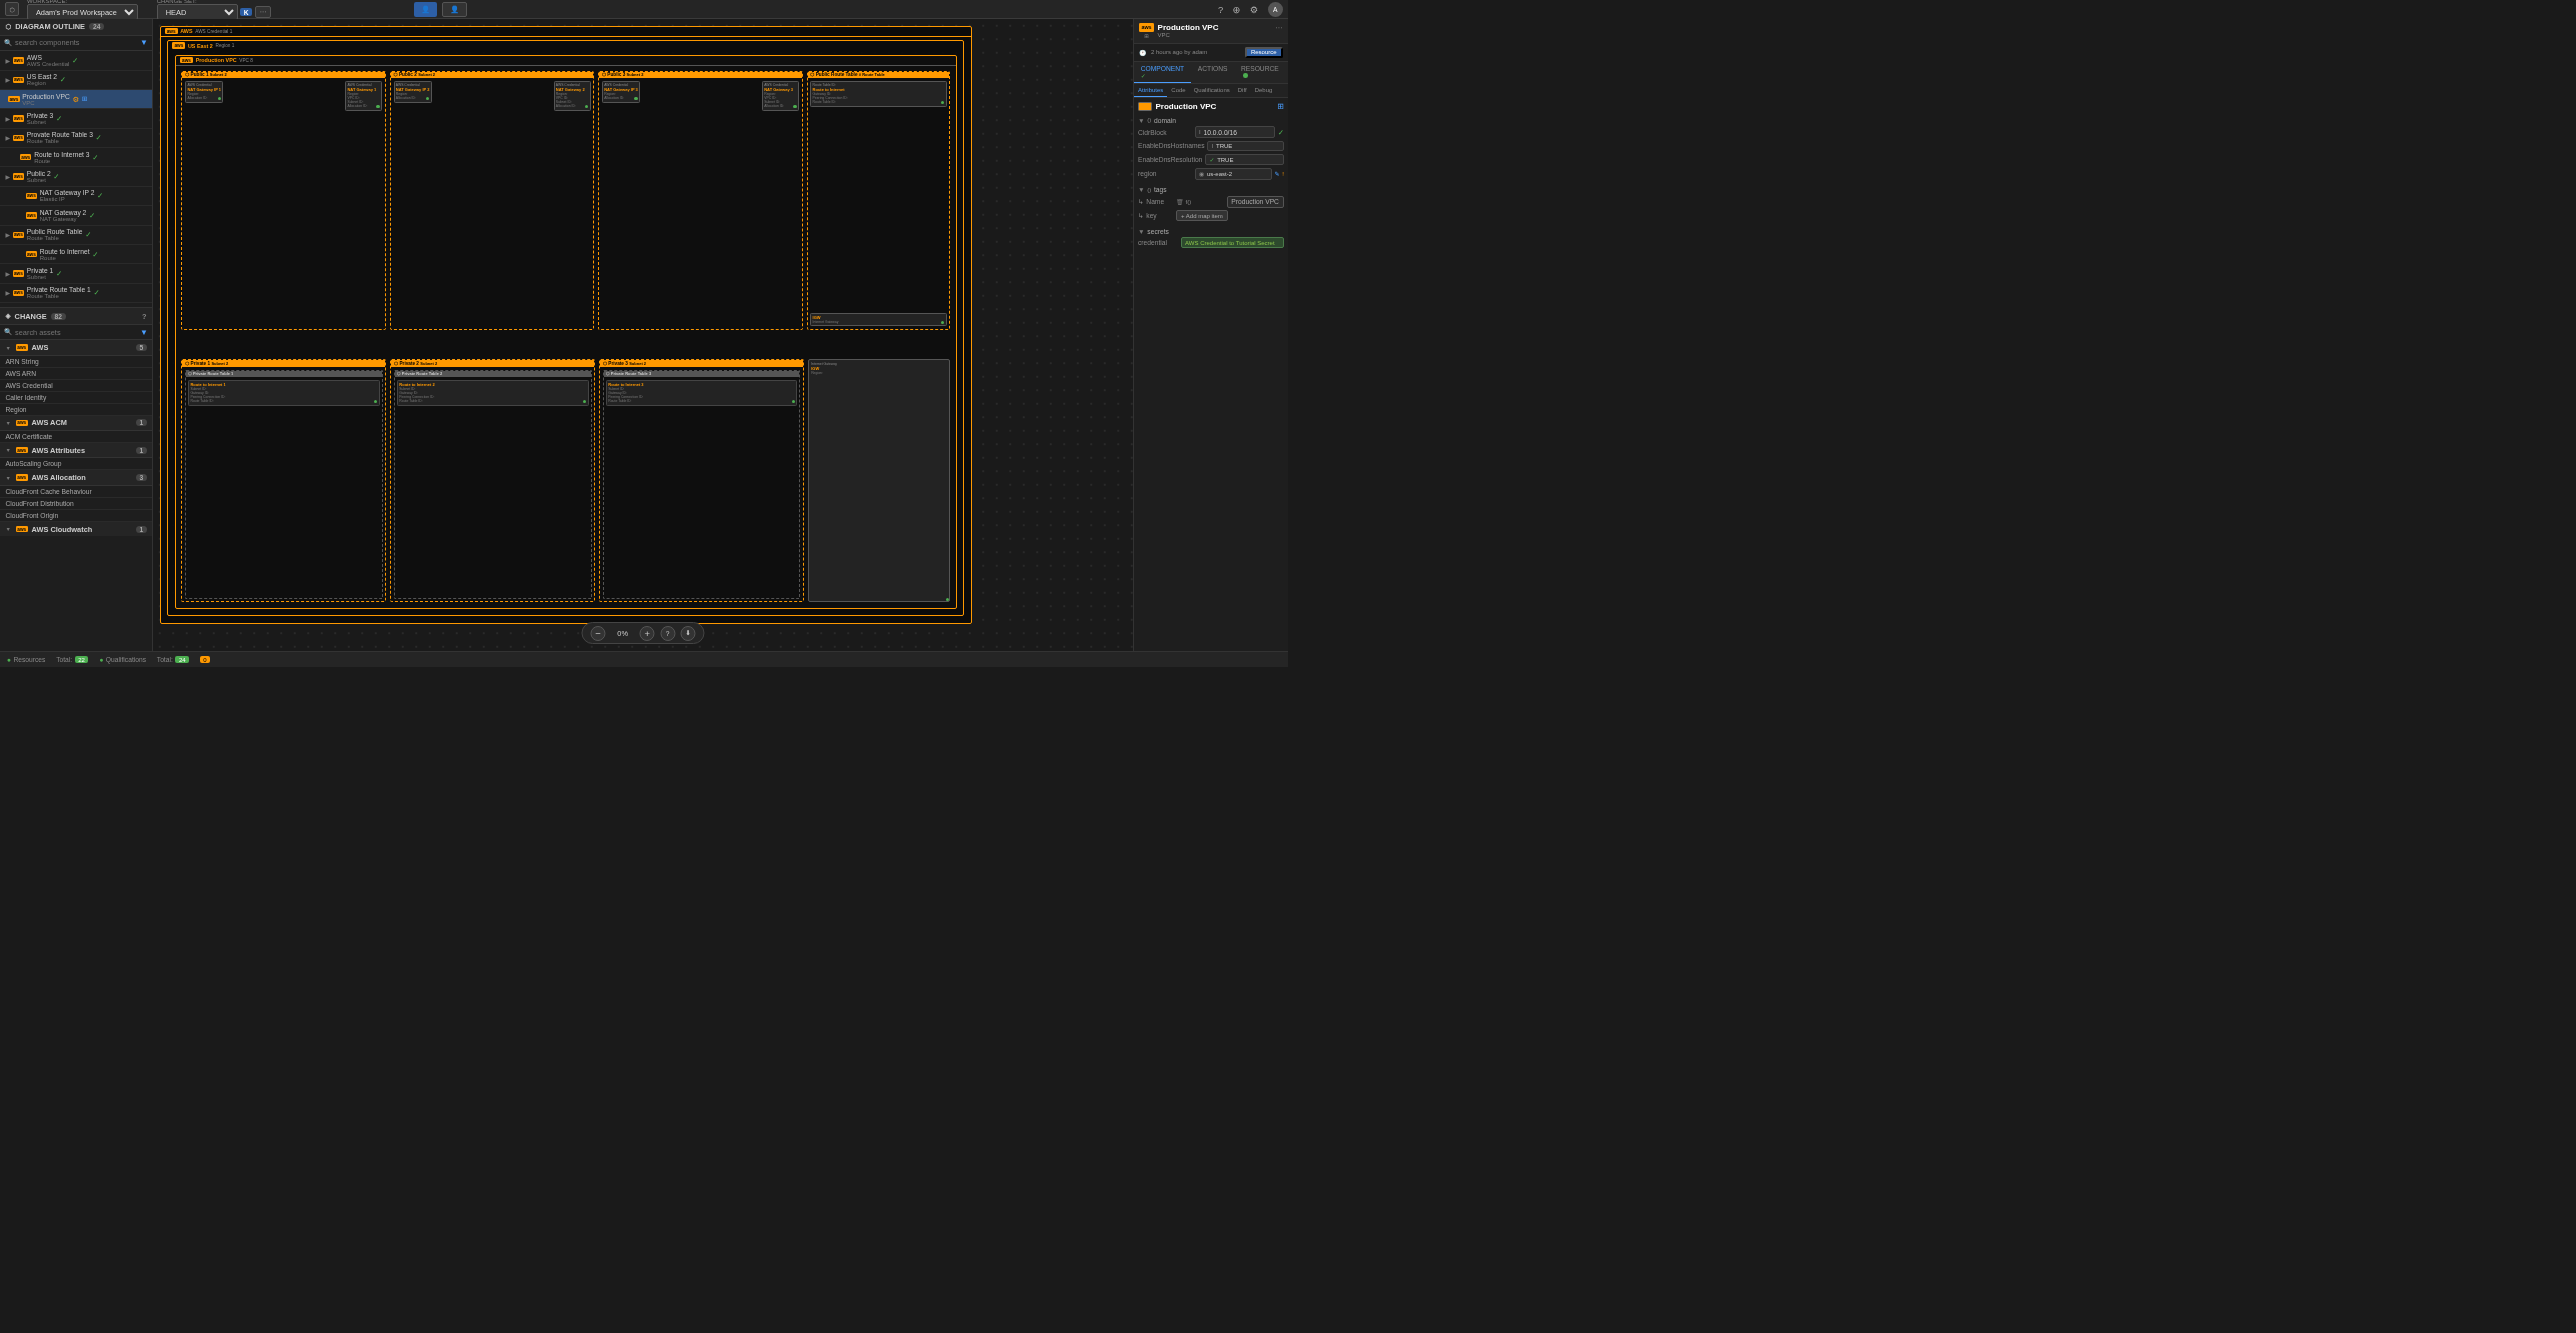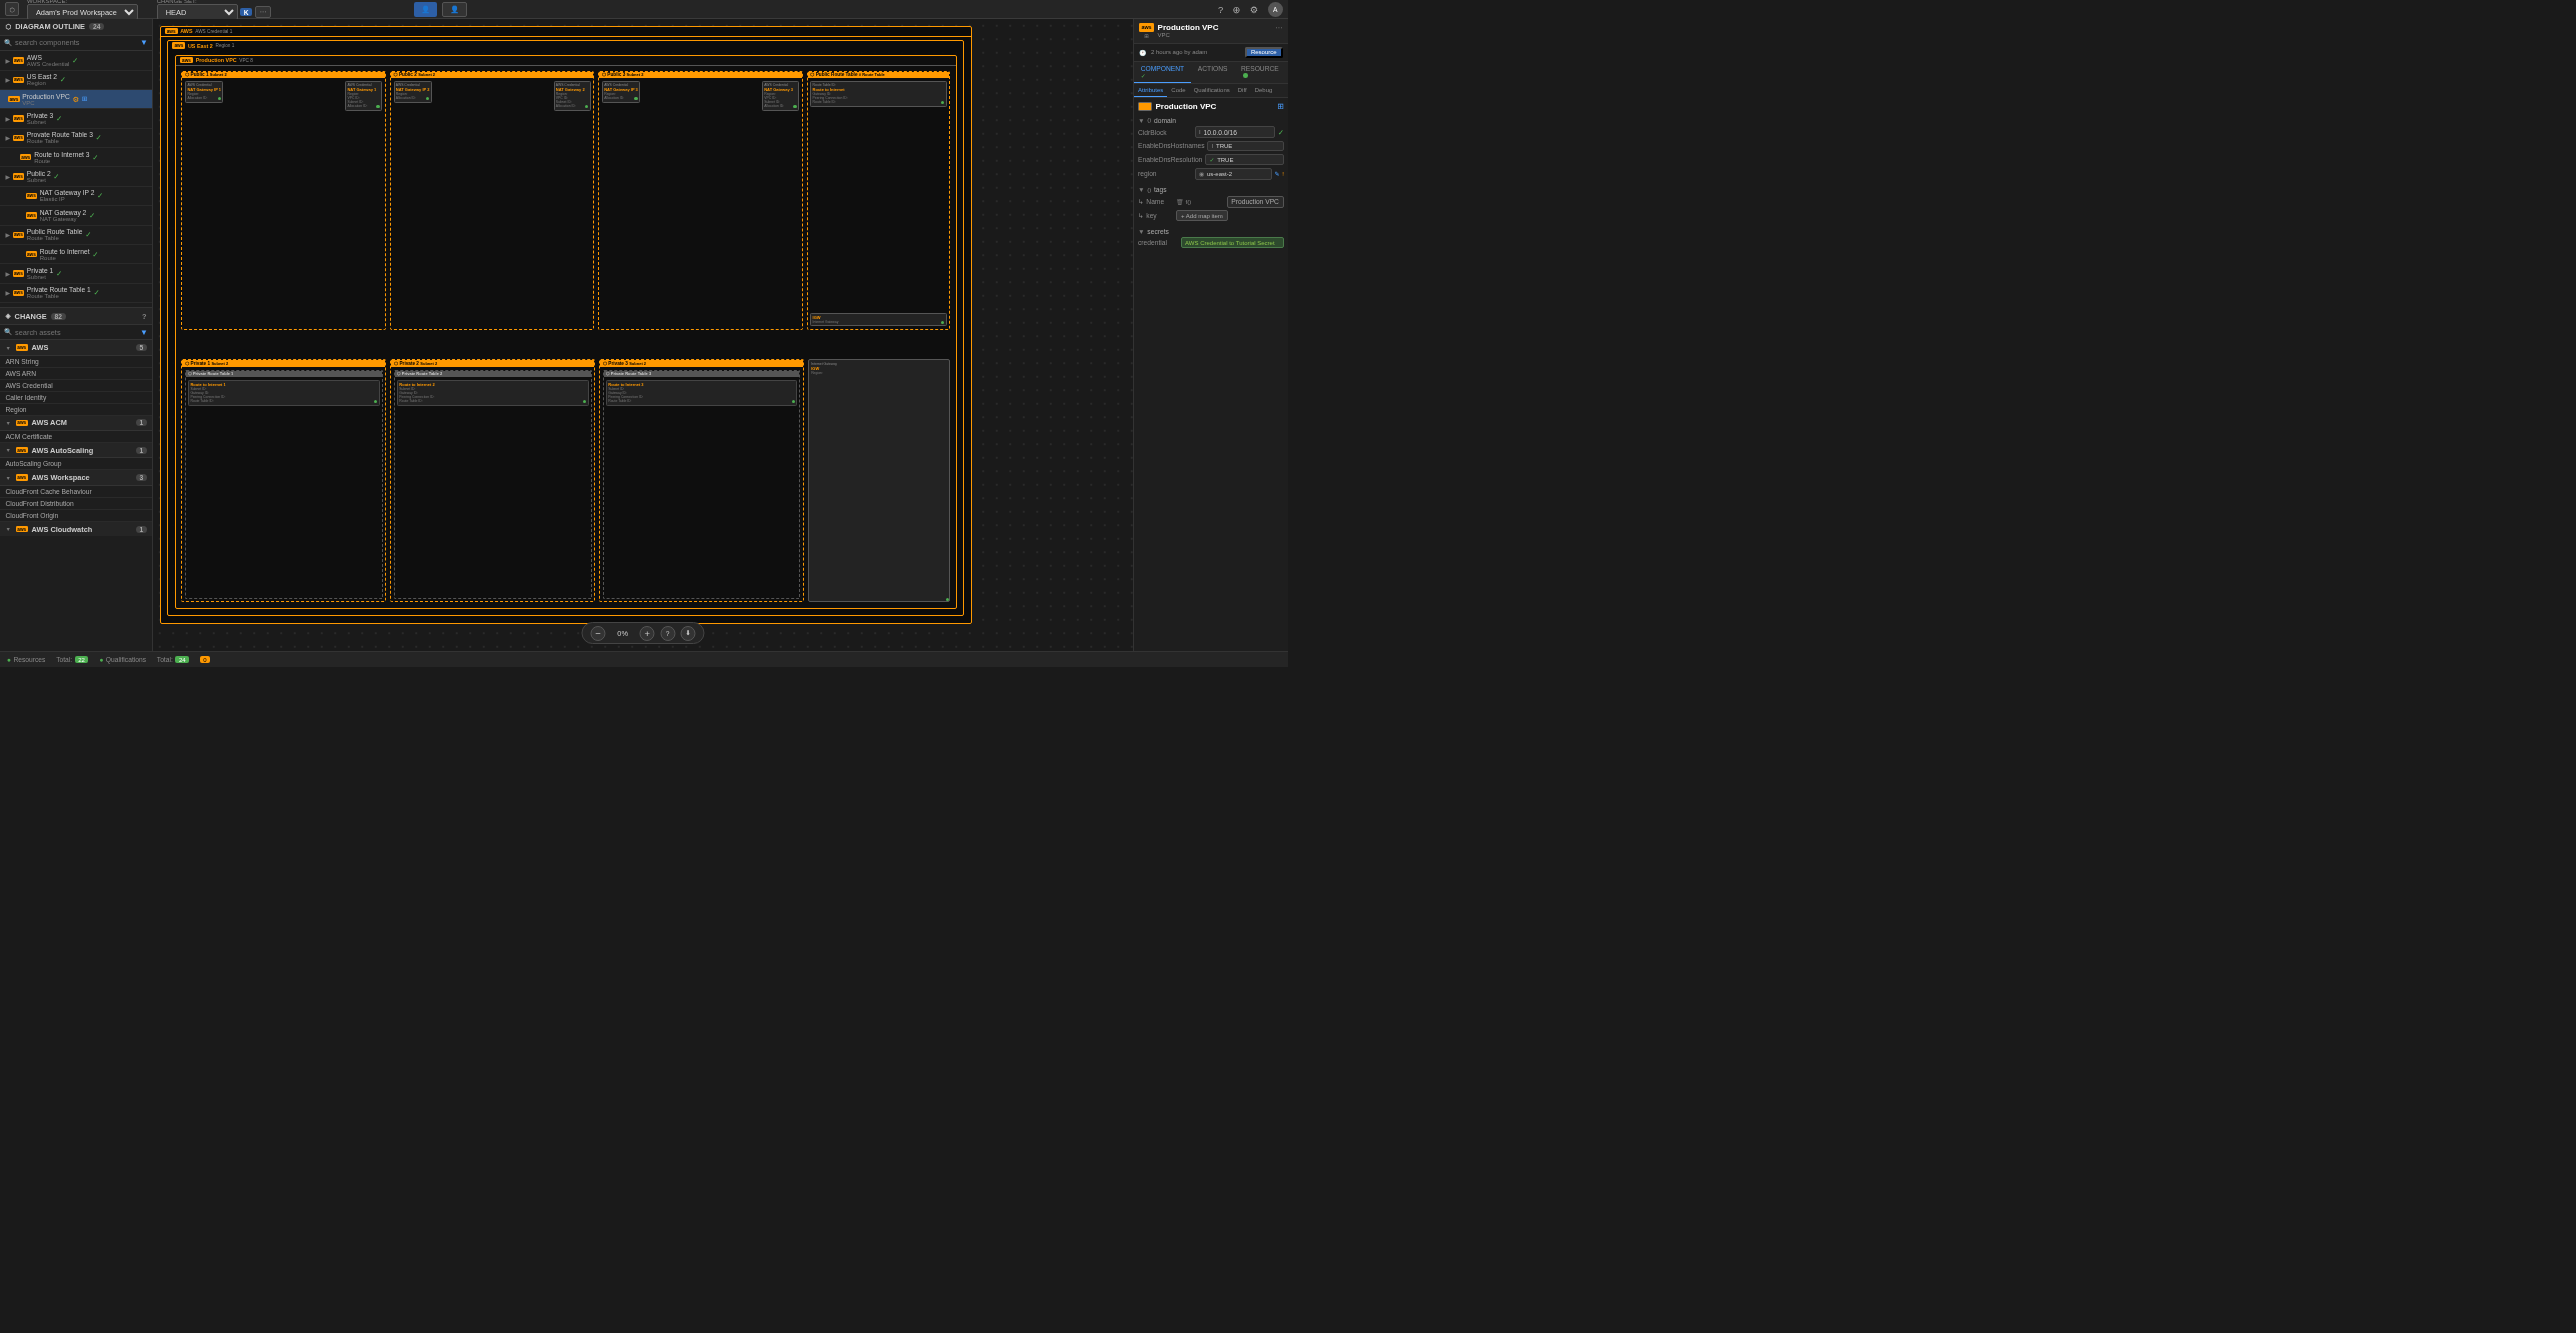--- a/index.html
+++ b/index.html
@@ -659,29 +659,29 @@
           <span class="collapse-arrow open"></span>
           <span class="aws-icon">aws</span>
           <span>AWS ACM</span>
           <span class="asset-count">1</span>
         </div>
         <div class="asset-item">ACM Certificate</div>
 
         <div class="asset-group-header">
           <span class="collapse-arrow open"></span>
           <span class="aws-icon">aws</span>
-          <span>AWS AutoScaling</span>
+          <span>AWS Attributes</span>
           <span class="asset-count">1</span>
         </div>
         <div class="asset-item">AutoScaling Group</div>
 
         <div class="asset-group-header">
           <span class="collapse-arrow open"></span>
           <span class="aws-icon">aws</span>
-          <span>AWS Workspace</span>
+          <span>AWS Allocation</span>
           <span class="asset-count">3</span>
         </div>
         <div class="asset-item">CloudFront Cache Behaviour</div>
         <div class="asset-item">CloudFront Distribution</div>
         <div class="asset-item">CloudFront Origin</div>
 
         <div class="asset-group-header">
           <span class="collapse-arrow open"></span>
           <span class="aws-icon">aws</span>
           <span>AWS Cloudwatch</span>

